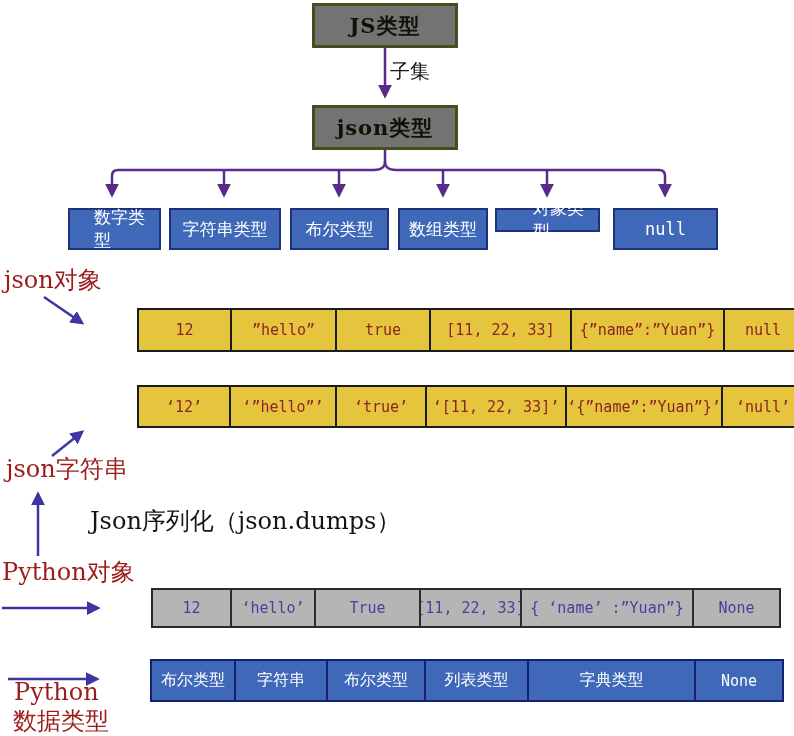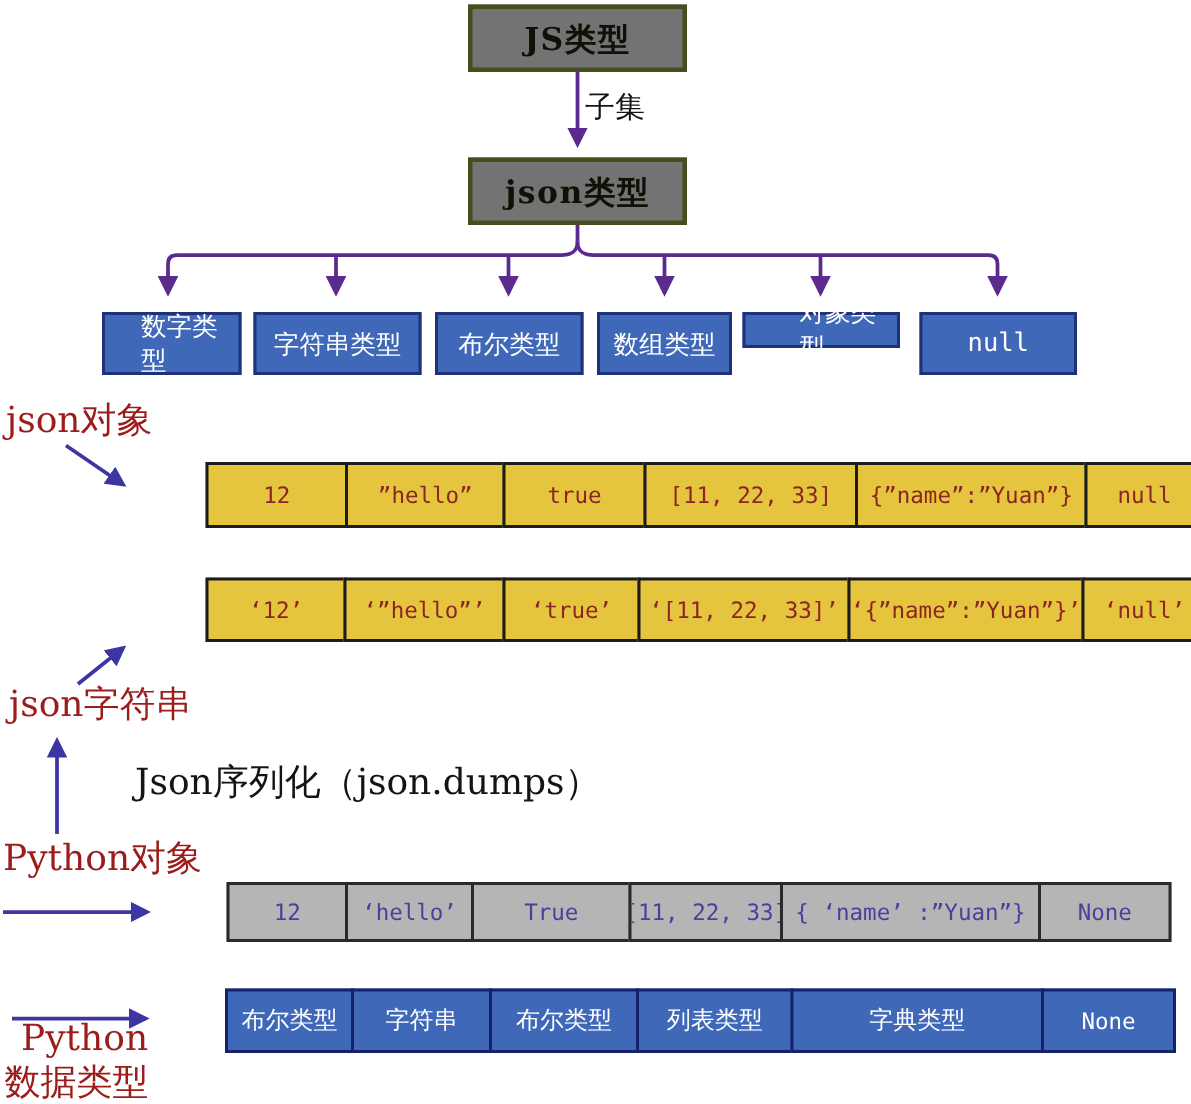--- a/index.html
+++ b/index.html
@@ -117,15 +117,15 @@
   <div class="row bluerow" style="left:106px;top:659px;height:43px;">
     <div class="cell" style="width:86px;">布尔类型</div>
     <div class="cell" style="width:94px;">字符串</div>
     <div class="cell" style="width:100px;">布尔类型</div>
     <div class="cell" style="width:105px;">列表类型</div>
     <div class="cell" style="width:169px;">字典类型</div>
     <div class="cell" style="width:90px;font-family:'DejaVu Sans Mono','Liberation Mono',monospace;font-size:15px;">None</div>
   </div>
 
   <div class="lbl red-lbl" style="left:14px;top:678px;">Python</div>
-  <div class="lbl red-lbl" style="left:3px;top:705px;">数据类型</div>
+  <div class="lbl red-lbl" style="left:13px;top:705px;">数据类型</div>
 
 </div>
 
 </body></html>

